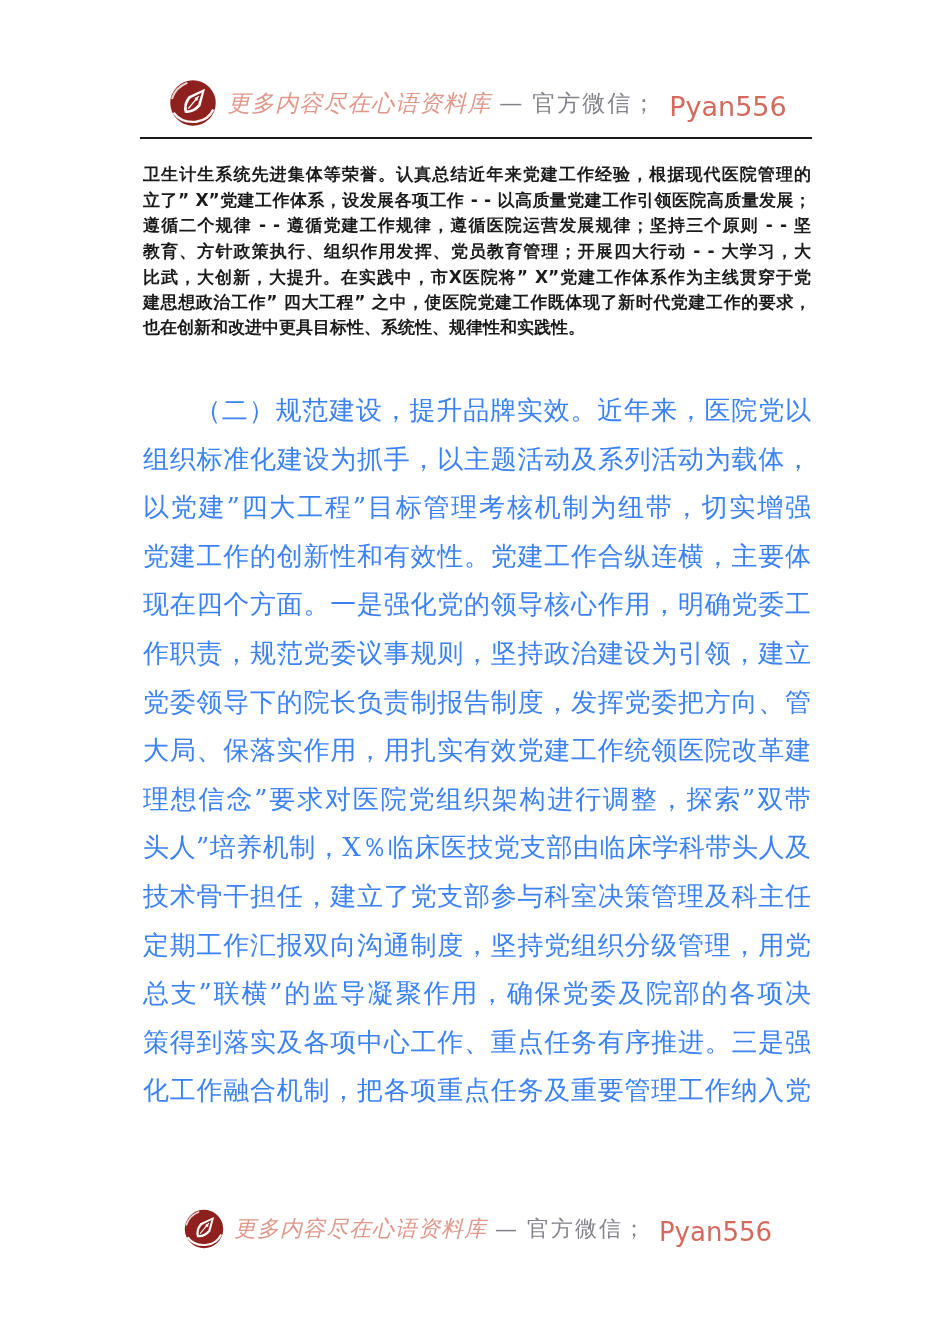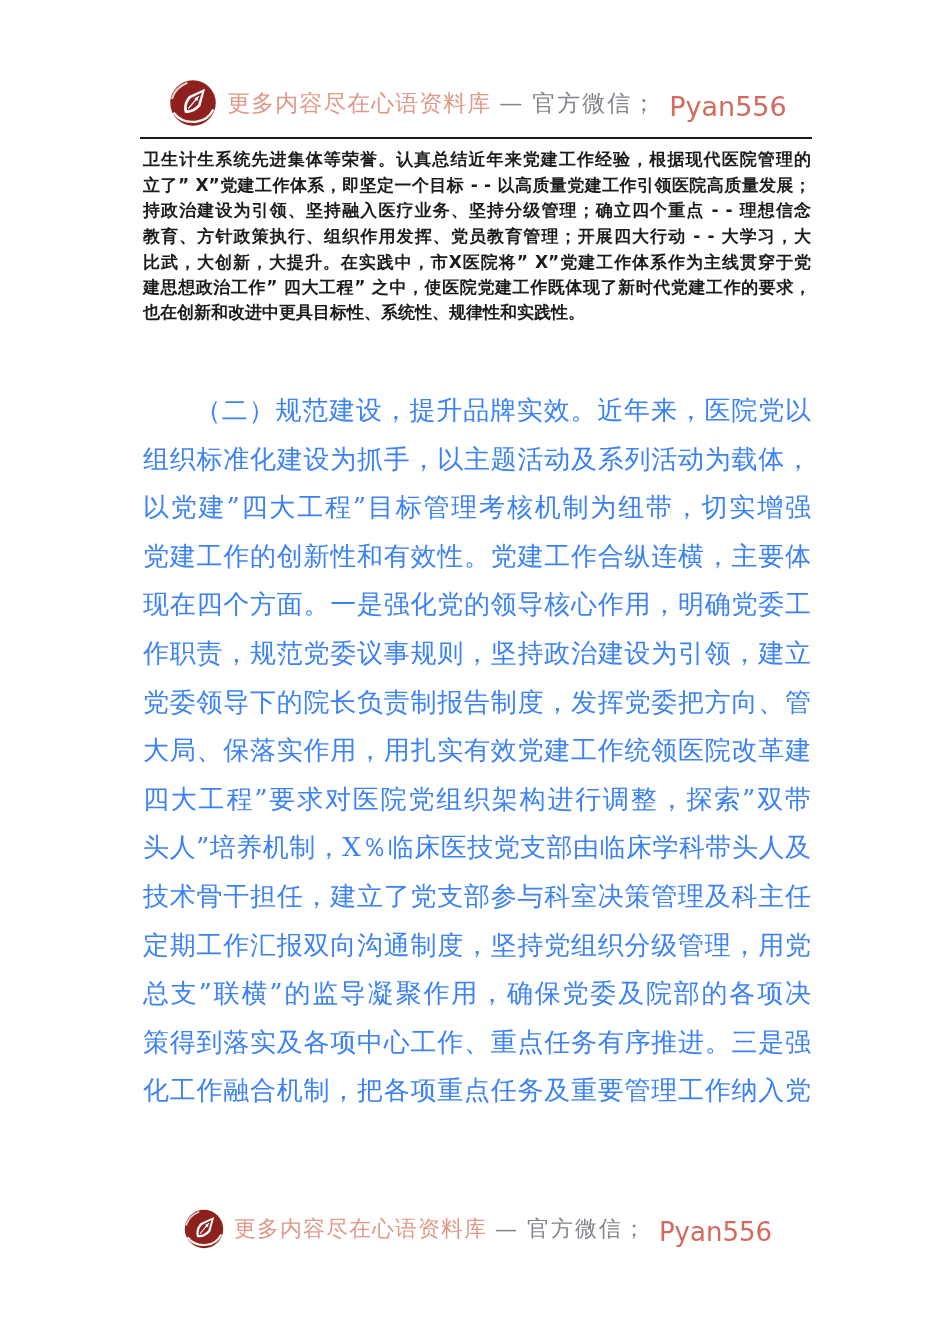--- a/index.html
+++ b/index.html
@@ -25,20 +25,21 @@
   }
   .watermark.header { top: 74px; height: 58px; }
   .watermark.footer { top: 1202px; height: 54px; }
   .wm-logo { width: 52px; height: 54px; flex: 0 0 auto; }
   .watermark.footer .wm-logo { width: 44px; height: 46px; }
   .wm-main {
     font-family: "DejaVu Serif", serif;
     font-size: 23px;
     color: #e0988a;
     letter-spacing: 1px;
+    font-style: italic;
   }
   .wm-gray {
     font-family: "DejaVu Serif", serif;
     font-size: 23px;
     color: #83838c;
     letter-spacing: 2px;
   }
   .wm-id {
     font-family: "DejaVu Sans", sans-serif;
     font-size: 27px;
@@ -55,21 +56,21 @@
     top: 137px;
     width: 672px;
     height: 2px;
     background: #1a1a1a;
   }
 
   
   .intro {
     position: absolute;
     left: 143px;
-    top: 147px;
+    top: 162px;
     width: 668px;
     font-family: "DejaVu Sans", sans-serif;
     font-size: 17px;
     font-weight: 600;
     color: #1b1b1b;
   }
   .intro-line {
     height: 25.7px;
     line-height: 25.7px;
     text-align: justify;
@@ -116,38 +117,38 @@
     <span class="wm-main">更多内容尽在心语资料库</span>
       <span class="wm-gray">—</span>
       <span class="wm-gray">官方微信；</span>
       <span class="wm-id">Pyan556</span>
   </div>
 
   <div class="divider"></div>
 
   <div class="intro">
       <div class="intro-line first-line">卫生计生系统先进集体等荣誉。认真总结近年来党建工作经验，根据现代医院管理的</div>
-      <div class="intro-line">立了” X”党建工作体系，即坚定一个目标 - - 以高质量党建工作引领医院高质量发展；</div>
-      <div class="intro-line">持政治建设为引领、坚持融入医疗业务、坚持分级管理；确立四个重点 - - 理想信念</div>
+      <div class="intro-line">立了” X”党建工作体系，设发展各项工作 - - 以高质量党建工作引领医院高质量发展；</div>
+      <div class="intro-line">遵循二个规律 - - 遵循党建工作规律，遵循医院运营发展规律；坚持三个原则 - - 坚</div>
       <div class="intro-line">教育、方针政策执行、组织作用发挥、党员教育管理；开展四大行动 - - 大学习，大</div>
       <div class="intro-line">比武，大创新，大提升。在实践中，市X医院将” X”党建工作体系作为主线贯穿于党</div>
       <div class="intro-line">建思想政治工作” 四大工程” 之中，使医院党建工作既体现了新时代党建工作的要求，</div>
       <div class="intro-line last-line">也在创新和改进中更具目标性、系统性、规律性和实践性。</div>
     </div>
 
   <div class="main-text">
       <div class="main-line first-line">（二）规范建设，提升品牌实效。近年来，医院党以</div>
       <div class="main-line">组织标准化建设为抓手，以主题活动及系列活动为载体，</div>
       <div class="main-line">以党建”四大工程”目标管理考核机制为纽带，切实增强</div>
       <div class="main-line">党建工作的创新性和有效性。党建工作合纵连横，主要体</div>
       <div class="main-line">现在四个方面。一是强化党的领导核心作用，明确党委工</div>
       <div class="main-line">作职责，规范党委议事规则，坚持政治建设为引领，建立</div>
       <div class="main-line">党委领导下的院长负责制报告制度，发挥党委把方向、管</div>
       <div class="main-line">大局、保落实作用，用扎实有效党建工作统领医院改革建</div>
-      <div class="main-line">四大工程”要求对医院党组织架构进行调整，探索”双带</div>
+      <div class="main-line">理想信念”要求对医院党组织架构进行调整，探索”双带</div>
       <div class="main-line">头人”培养机制，X％临床医技党支部由临床学科带头人及</div>
       <div class="main-line">技术骨干担任，建立了党支部参与科室决策管理及科主任</div>
       <div class="main-line">定期工作汇报双向沟通制度，坚持党组织分级管理，用党</div>
       <div class="main-line">总支”联横”的监导凝聚作用，确保党委及院部的各项决</div>
       <div class="main-line">策得到落实及各项中心工作、重点任务有序推进。三是强</div>
       <div class="main-line last-line">化工作融合机制，把各项重点任务及重要管理工作纳入党</div>
     </div>
 
   <div class="watermark footer">
     <svg class="wm-logo" viewBox="0 0 64 64" aria-hidden="true">

